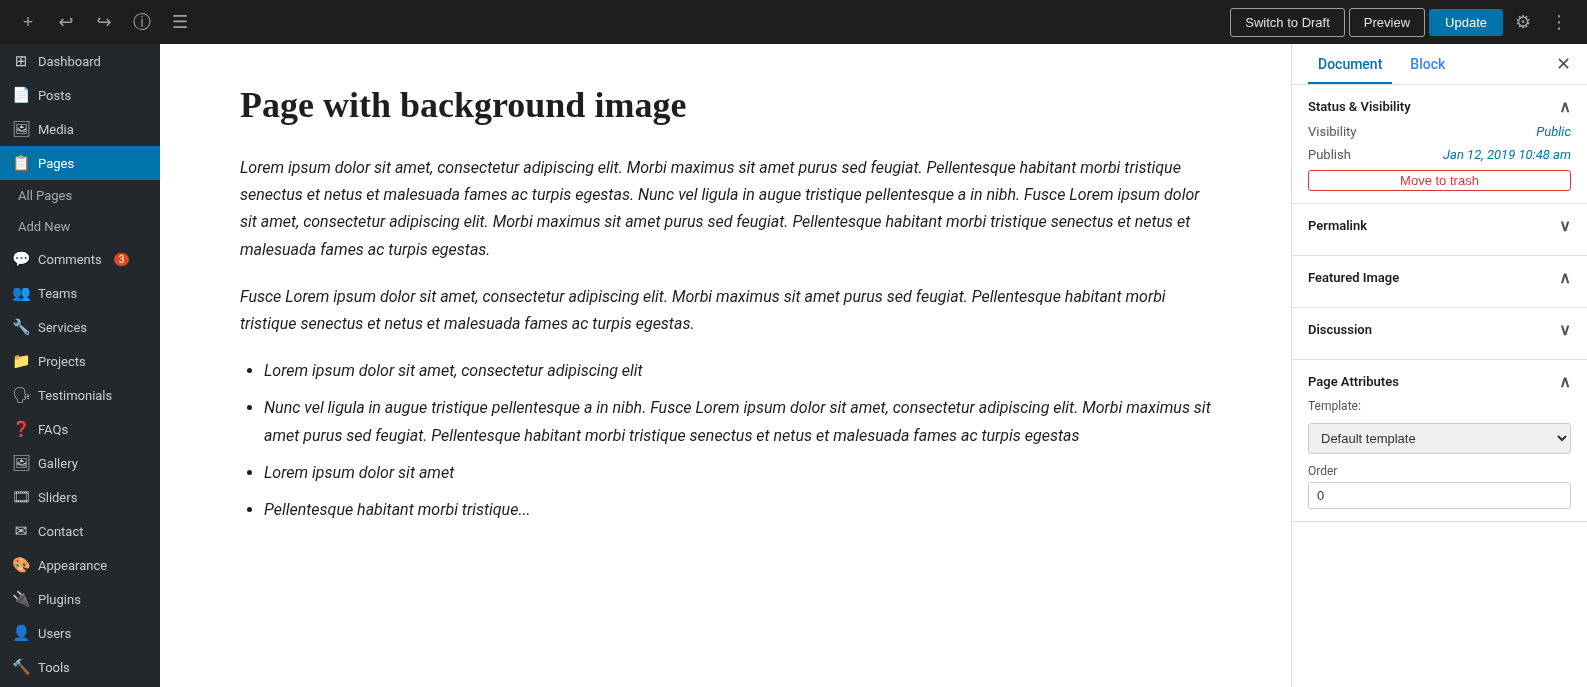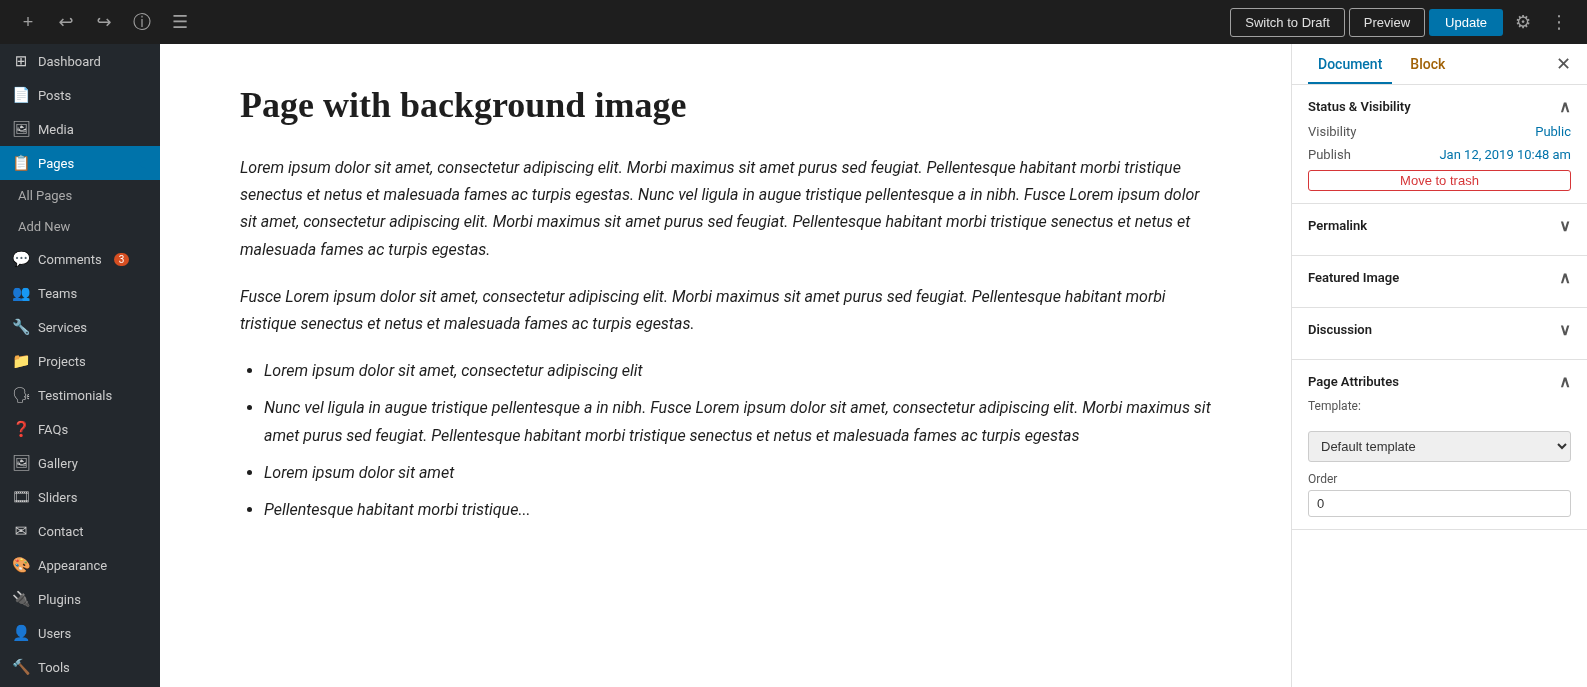--- a/index.html
+++ b/index.html
@@ -108,21 +108,21 @@
       flex-shrink: 0;
       overflow-y: auto;
       font-size: 13px;
     }
     .panel-tabs {
       display: flex; border-bottom: 1px solid #e0e0e0;
       padding: 0 16px; position: sticky; top: 0; background: #fff; z-index: 10;
     }
     .panel-tab {
       padding: 12px 10px 10px; cursor: pointer; font-size: 14px; font-weight: 500;
-      color: #a16207; border-bottom: 2px solid transparent; margin-right: 8px;
+      color: #3b82f6; border-bottom: 2px solid transparent; margin-right: 8px;
     }
     .panel-tab.active { color: #0073aa; border-bottom-color: #0073aa; }
     .panel-close {
       margin-left: auto; background: none; border: none; cursor: pointer;
       color: #555; font-size: 18px; padding: 8px 0;
     }
     .panel-section {
       border-bottom: 1px solid #e0e0e0;
       padding: 12px 16px;
     }
@@ -130,35 +130,35 @@
       display: flex; align-items: center; justify-content: space-between;
       cursor: pointer; font-size: 13px; font-weight: 600; color: #1e1e1e;
       margin-bottom: 8px;
     }
     .panel-section-header .chevron { font-size: 16px; color: #555; }
     .panel-row {
       display: flex; justify-content: space-between; align-items: flex-start;
       margin-bottom: 8px; font-size: 13px;
     }
     .panel-row .label { color: #555; }
-    .panel-row .value { color: #0073aa; cursor: pointer; }
+    .panel-row .value { color: #0073aa; cursor: pointer; font-style: italic; }
     .btn-move-trash {
       display: block; width: 100%; background: none; border: 1px solid #d63638;
       color: #d63638; padding: 2px; border-radius: 3px; cursor: pointer;
       font-size: 13px; text-align: center; margin-top: 4px;
     }
     .btn-set-featured {
       display: block; width: 100%; background: none;
       border: 2px dashed #ccc; color: #0073aa;
       padding: 10px; border-radius: 3px; cursor: pointer;
       font-size: 13px; text-align: center;
     }
     .panel-select {
       width: 100%; border: 1px solid #ccc; padding: 6px 8px;
-      border-radius: 3px; font-size: 13px; margin-top: 14px; color: #333;
+      border-radius: 3px; font-size: 13px; margin-top: 6px; color: #333;
     }
     .panel-label-sm { font-size: 12px; color: #555; margin-bottom: 4px; }
     .panel-input {
       width: 100%; border: 1px solid #ccc; padding: 5px 8px;
       border-radius: 3px; font-size: 13px; color: #333;
     }
 
     
     ::-webkit-scrollbar { width: 6px; }
     ::-webkit-scrollbar-track { background: #f1f1f1; }

